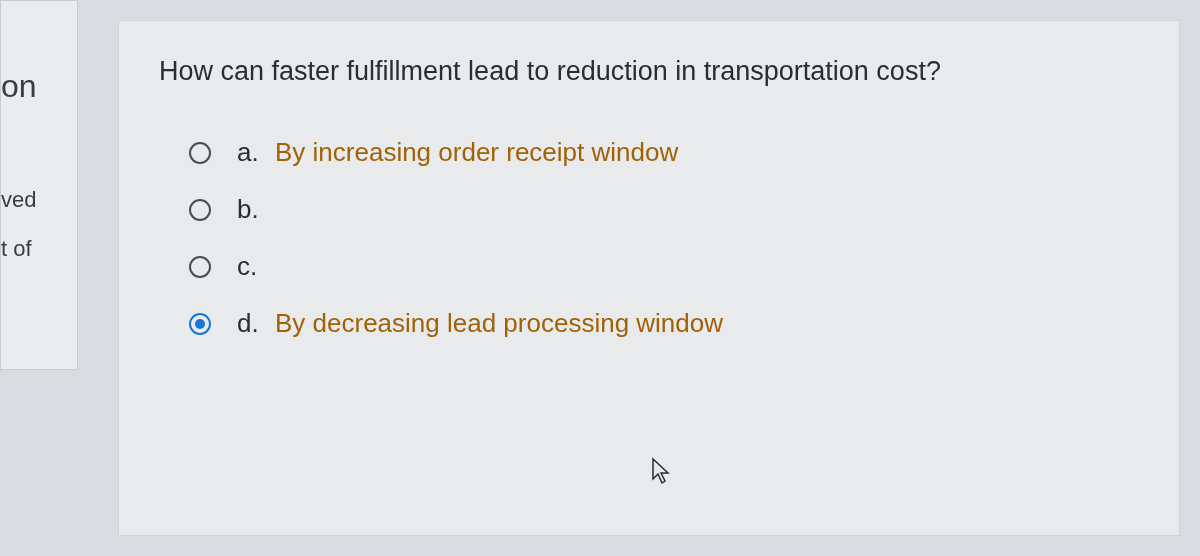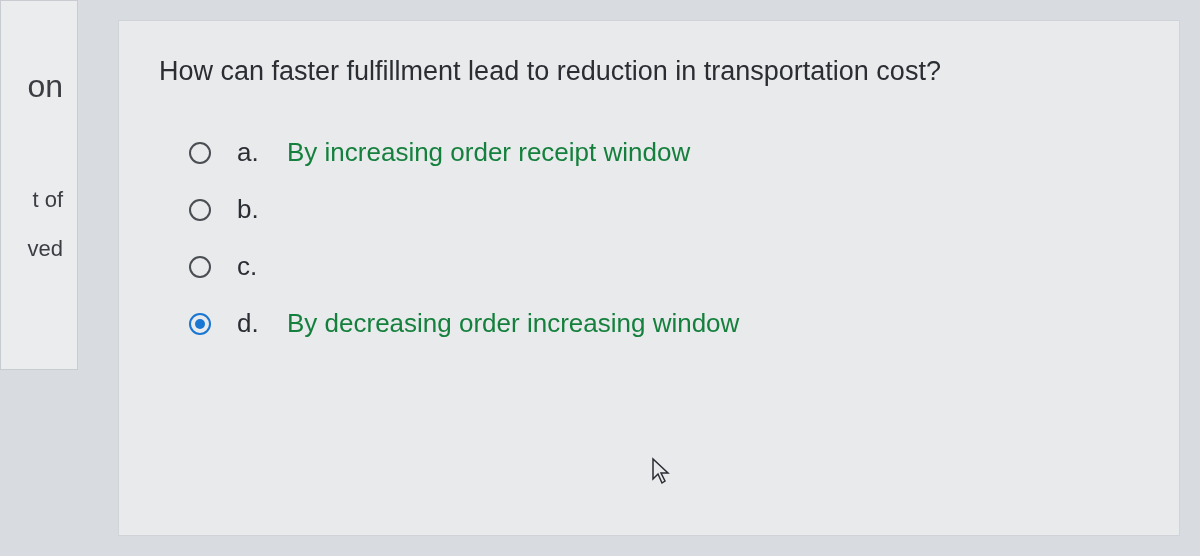--- a/index.html
+++ b/index.html
@@ -18,21 +18,20 @@
       width: 78px;
       height: 370px;
       background: #eaecee;
       border: 1px solid #c8cbd0;
       padding-top: 60px;
     }
     .sidebar-item {
       font-size: 24px;
       color: #3a3d42;
       padding: 6px 0 6px 0;
-      text-align: right;
       padding-right: 14px;
       line-height: 1.2;
     }
     .sidebar-item.big { font-size: 32px; font-weight: 400; margin-bottom: 70px; }
     .sidebar-item.small { font-size: 22px; margin-bottom: 10px; }
     .question-panel {
       position: absolute;
       left: 118px;
       top: 20px;
       right: 20px;
@@ -76,22 +75,21 @@
       display: block;
     }
     .option-letter {
       font-size: 26px;
       color: #2a2d32;
       width: 38px;
       flex-shrink: 0;
     }
     .option-text {
       font-size: 26px;
-      color: #15803d;
-      margin-left: 12px;
+      color: #a16207;
     }
     .clear-choice {
       margin-top: 30px;
       margin-left: 30px;
       font-size: 22px;
       letter-spacing: 1.5px;
       color: #3a3d42;
       cursor: pointer;
       display: inline-block;
     }
@@ -101,22 +99,22 @@
       bottom: 50px;
       width: 24px;
       height: 28px;
     }
   </style>
 </head>
 <body>
 
 <div class="sidebar">
   <div class="sidebar-item big">on</div>
+  <div class="sidebar-item small">ved</div>
   <div class="sidebar-item small">t of</div>
-  <div class="sidebar-item small">ved</div>
 </div>
 
 <div class="question-panel">
   <div class="question-text">How can faster fulfillment lead to reduction in transportation cost?</div>
 
   <div class="options">
     <div class="option-row">
       <span class="radio"></span>
       <span class="option-letter">a.</span>
       <span class="option-text">By increasing order receipt window</span>
@@ -125,21 +123,21 @@
       <span class="radio"></span>
       <span class="option-letter">b.</span>
     </div>
     <div class="option-row">
       <span class="radio"></span>
       <span class="option-letter">c.</span>
     </div>
     <div class="option-row">
       <span class="radio selected"></span>
       <span class="option-letter">d.</span>
-      <span class="option-text">By decreasing order increasing window</span>
+      <span class="option-text">By decreasing lead processing window</span>
     </div>
   </div>
 
 
   <svg class="cursor-icon" viewBox="0 0 24 28">
     <path d="M 4 2 L 4 22 L 9 17 L 13 26 L 16 24 L 12 16 L 19 16 Z" fill="none" stroke="#2a2d32" stroke-width="1.5"></path>
   </svg>
 </div>
 
 </body></html>

